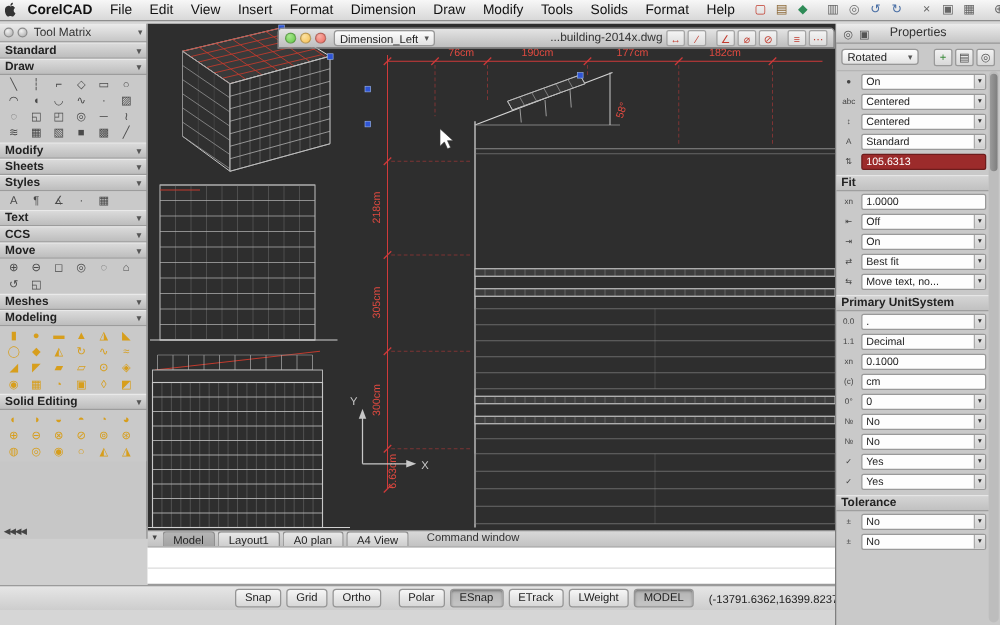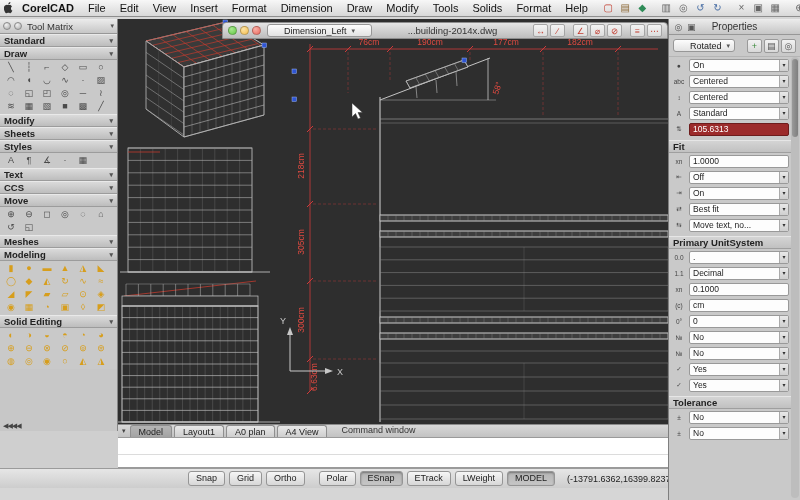--- a/index.html
+++ b/index.html
@@ -23,23 +23,23 @@
   .tm-tool.gold{color:#d79e1c;}
   .tm-footer{position:absolute;bottom:0;left:0;right:0;height:10px;font-size:7px;color:#444;padding-left:3px;letter-spacing:-1px;line-height:10px;background:#c7c7c7;}
   .bottomleft{position:absolute;left:0;top:431px;width:118px;height:37px;background:#cfcfcf;}
   
   .canvas{position:absolute;left:118px;top:19px;width:550px;height:405px;background:#2e2e2e;overflow:hidden;}
   .docbar{position:absolute;left:104px;top:3px;width:446px;height:17px;background:linear-gradient(#e4e4e4,#bdbdbd);border:1px solid #8d8d8d;border-radius:4px 4px 0 0;display:flex;align-items:center;padding:0 5px;gap:3px;z-index:5;}
   .light{width:9px;height:9px;border-radius:50%;border:1px solid rgba(0,0,0,.25);}
   .light.g{background:radial-gradient(circle at 35% 30%,#a9e88f,#63c846);}
   .light.y{background:radial-gradient(circle at 35% 30%,#fbe3a5,#f6be4f);}
   .light.r{background:radial-gradient(circle at 35% 30%,#f7b0a6,#ee6a5f);}
-  .combo{height:13px;background:linear-gradient(#fdfdfd,#e2e2e2);border:1px solid #979797;border-radius:3px;font-size:9px;display:flex;align-items:center;padding:0 16px;gap:5px;color:#222;margin-left:3px;white-space:nowrap;}
+  .combo{height:13px;background:linear-gradient(#fdfdfd,#e2e2e2);border:1px solid #979797;border-radius:3px;font-size:9px;display:flex;align-items:center;padding:0 4px;gap:5px;color:#222;margin-left:3px;white-space:nowrap;}
   .combo .arr{font-size:7px;color:#555;}
-  .doc-title{font-size:9.5px;color:#333;flex:1;text-align:center;white-space:nowrap;overflow:hidden;}
+  .doc-title{font-size:9.5px;color:#333;flex:1;text-align:right;white-space:nowrap;overflow:hidden;}
   .dim-icons{display:flex;gap:2px;}
   .dim-icon{width:15px;height:13px;background:linear-gradient(#f4f4f4,#dcdcdc);border:1px solid #a5a5a5;border-radius:2px;color:#c23b2e;font-size:8.5px;line-height:12px;text-align:center;}
   svg text{font-family:"Liberation Sans",sans-serif;}
   .dimtxt{fill:#e04a40;font-size:8.5px;}
   .axtxt{fill:#c9c9c9;font-size:9px;}
   
   .tabsbar{position:absolute;left:118px;top:424px;width:550px;height:13px;background:linear-gradient(#d8d8d8,#c2c2c2);border-top:1px solid #8b8b8b;display:flex;align-items:flex-end;padding-left:4px;}
   .disc{font-size:7px;color:#444;line-height:13px;margin-right:4px;}
   .tab{height:12px;padding:0 8px;font-size:9px;line-height:12px;color:#222;background:linear-gradient(#e9e9e9,#cecece);border:1px solid #8f8f8f;border-bottom:none;border-radius:3px 3px 0 0;margin-right:2px;white-space:nowrap;}
   .tab.active{background:linear-gradient(#b5b5b5,#a3a3a3);}

